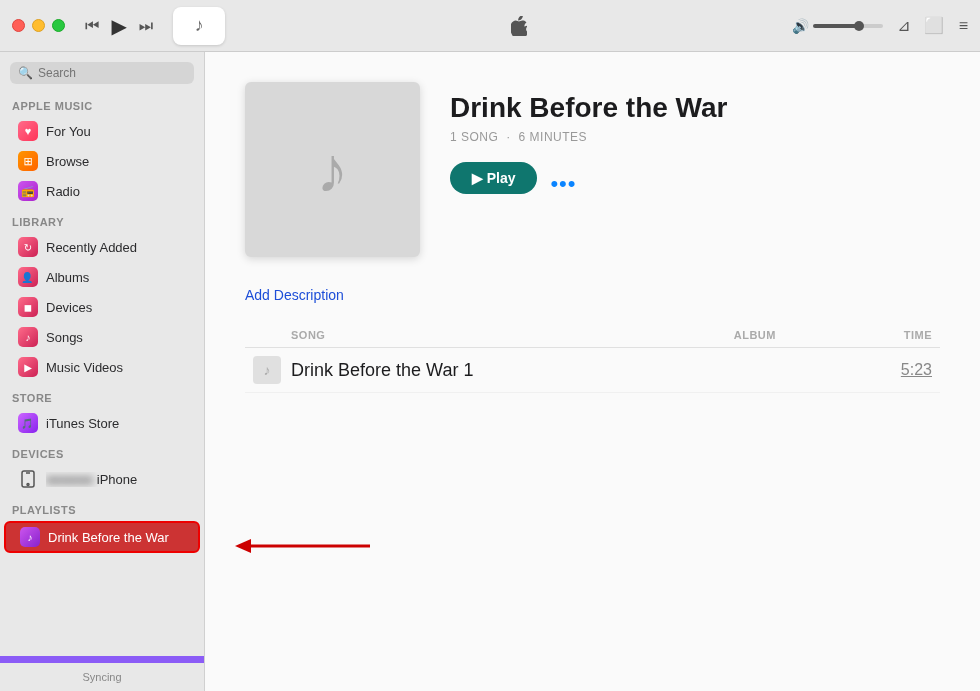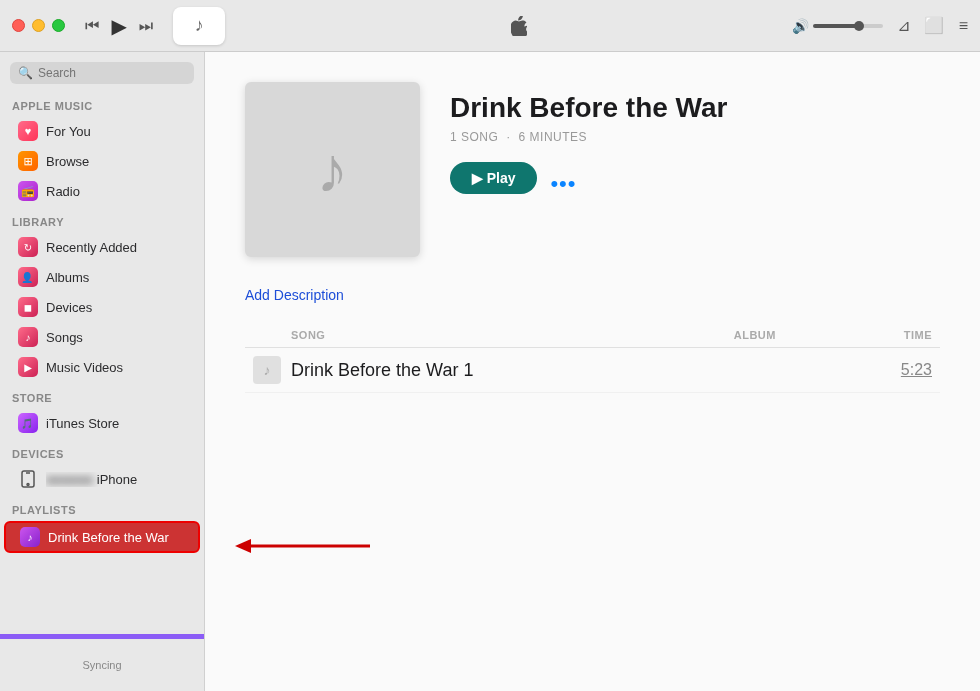--- a/index.html
+++ b/index.html
@@ -197,25 +197,25 @@
 
     .sidebar-item-text {
       font-size: 13px;
       white-space: nowrap;
       overflow: hidden;
       text-overflow: ellipsis;
     }
 
     .sidebar-bottom {
       margin-top: auto;
-      padding: 20px 14px;
+      padding: 8px 14px;
       font-size: 11px;
       color: #888;
       text-align: center;
-      border-top: 5px solid #8b5cf6;
+      border-top: 7px solid #8b5cf6;
     }
 
     
     .content {
       flex: 1;
       background: #fafafa;
       overflow-y: auto;
       padding: 30px 40px;
     }
 

